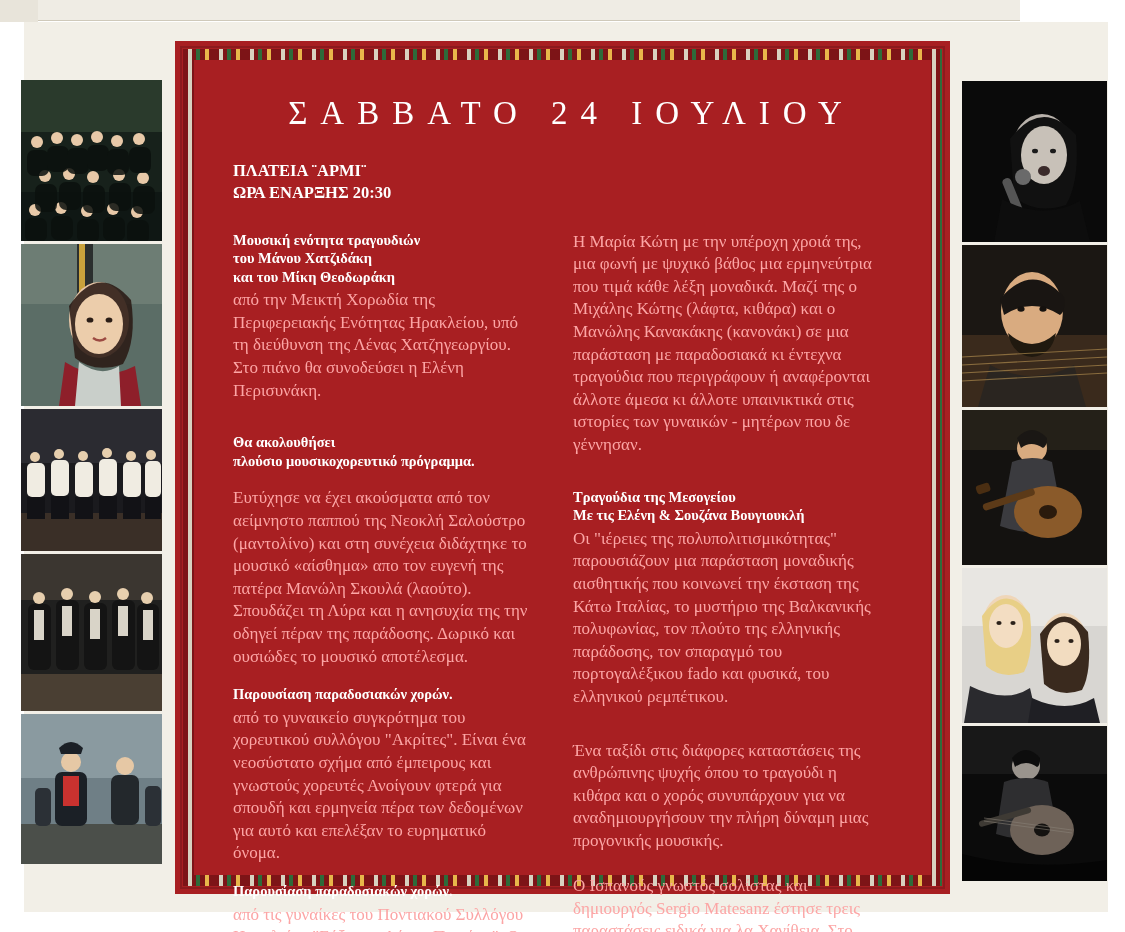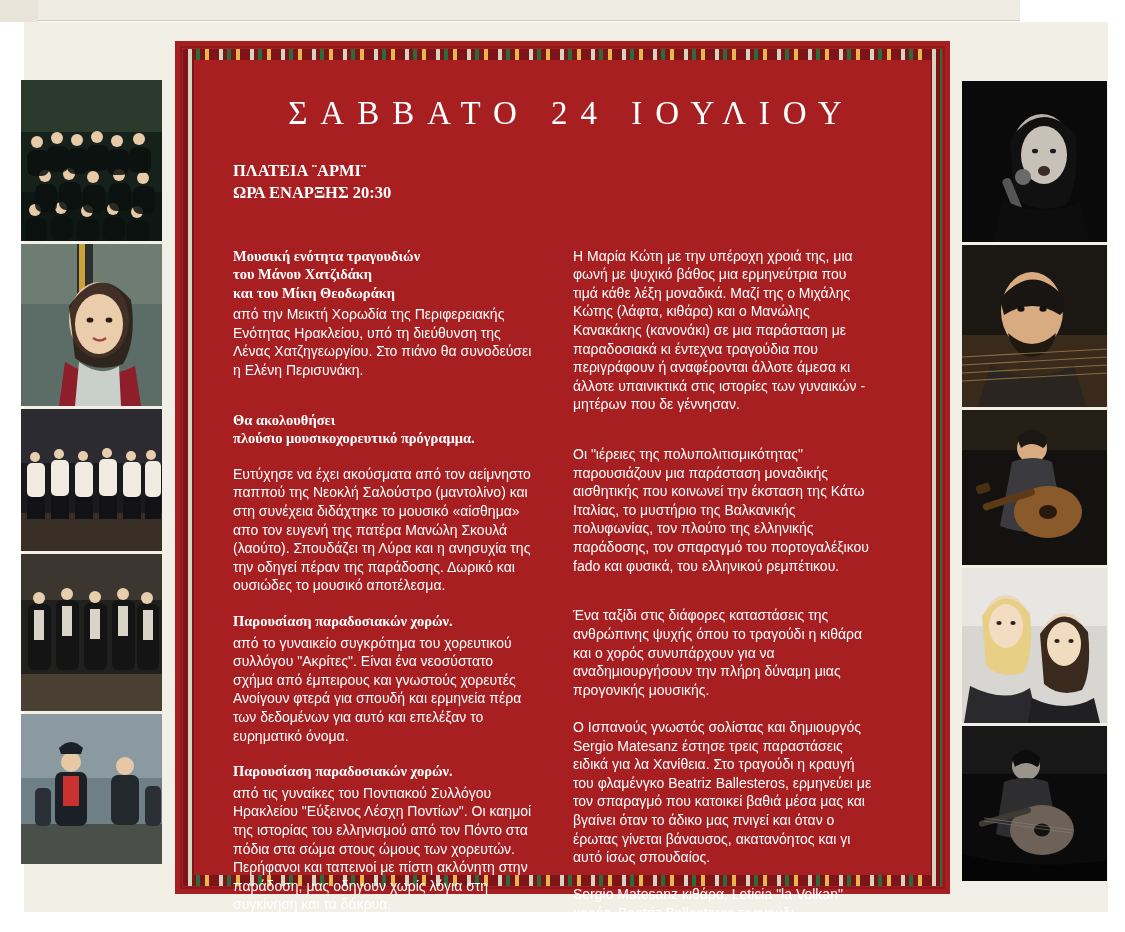--- a/index.html
+++ b/index.html
@@ -155,21 +155,21 @@
     text-align: center;
   }
 
   .venue {
     font-family: "Liberation Serif", serif;
     font-size: 16.5px;
     font-weight: bold;
     color: #ffffff;
     line-height: 1.35;
     margin-left: 12px;
-    margin-bottom: 42px;
+    margin-bottom: 26px;
   }
 
   .cols {
     display: flex;
     gap: 40px;
     margin-left: 12px;
   }
   .col {
     width: 300px;
   }
@@ -178,23 +178,23 @@
   .blk { margin-bottom: 17px; }
   .hd {
     font-family: "Liberation Serif", serif;
     font-size: 14.5px;
     font-weight: bold;
     color: #ffffff;
     line-height: 1.28;
     margin-bottom: 3px;
   }
   .bd {
-    font-family: Liberation Sans, sans-serif;
-    font-size: 14px;
-    color: #ffffff;
+    font-family: Liberation Serif, serif;
+    font-size: 17px;
+    color: #fca5a5;
     line-height: 1.33;
   }
   .sp { height: 14px; }
 </style>
 </head>
 <body>
 
 <div class="page">
 
   <div class="band-top-left"></div>
@@ -474,20 +474,21 @@
             <div class="bd">από τις γυναίκες του Ποντιακού Συλλόγου Ηρακλείου "Εύξεινος Λέσχη Ποντίων". Οι καημοί της ιστορίας του ελληνισμού από τον Πόντο στα πόδια στα σώμα στους ώμους των χορευτών. Περήφανοι και ταπεινοί με πίστη ακλόνητη στην παράδοση, μας οδηγούν χωρίς λόγια στη συγκίνηση και τα δάκρυα.</div>
           </div>
         </div>
 
         <div class="col right">
           <div class="blk">
             <div class="bd">Η Μαρία Κώτη με την υπέροχη χροιά της, μια φωνή με ψυχικό βάθος μια ερμηνεύτρια που τιμά κάθε λέξη μοναδικά. Μαζί της ο Μιχάλης Κώτης (λάφτα, κιθάρα) και ο Μανώλης Κανακάκης (κανονάκι) σε μια παράσταση με παραδοσιακά κι έντεχνα τραγούδια που περιγράφουν ή αναφέρονται άλλοτε άμεσα κι άλλοτε υπαινικτικά στις ιστορίες των γυναικών - μητέρων που δε γέννησαν.</div>
           </div>
           <div class="sp"></div>
           <div class="blk">
+            <div class="hd">Τραγούδια της Μεσογείου<br>Με τις Ελένη &amp; Σουζάνα Βουγιουκλή</div>
             <div class="bd">Οι "ιέρειες της πολυπολιτισμικότητας" παρουσιάζουν μια παράσταση μοναδικής αισθητικής που κοινωνεί την έκσταση της Κάτω Ιταλίας, το μυστήριο της Βαλκανικής πολυφωνίας, τον πλούτο της ελληνικής παράδοσης, τον σπαραγμό του πορτογαλέξικου fado και φυσικά, του ελληνικού ρεμπέτικου.</div>
           </div>
           <div class="sp"></div>
           <div class="blk">
             <div class="bd">Ένα ταξίδι στις διάφορες καταστάσεις της ανθρώπινης ψυχής όπου το τραγούδι η κιθάρα και ο χορός συνυπάρχουν για να αναδημιουργήσουν την πλήρη δύναμη μιας προγονικής μουσικής.<br><br>Ο Ισπανούς γνωστός σολίστας και δημιουργός Sergio Matesanz έστησε τρεις παραστάσεις ειδικά για λα Χανίθεια. Στο τραγούδι η κραυγή του φλαμένγκο Beatriz Ballesteros, ερμηνεύει με τον σπαραγμό που κατοικεί βαθιά μέσα μας και βγαίνει όταν το άδικο μας πνιγεί και όταν ο έρωτας γίνεται βάναυσος, ακατανόητος και γι αυτό ίσως σπουδαίος.<br><br>Sergio Matesanz κιθάρα, Leticia "la Volkan" χορός, Beatriz Ballesteros τραγούδι</div>
           </div>
         </div>
 
       </div>
     </div>

